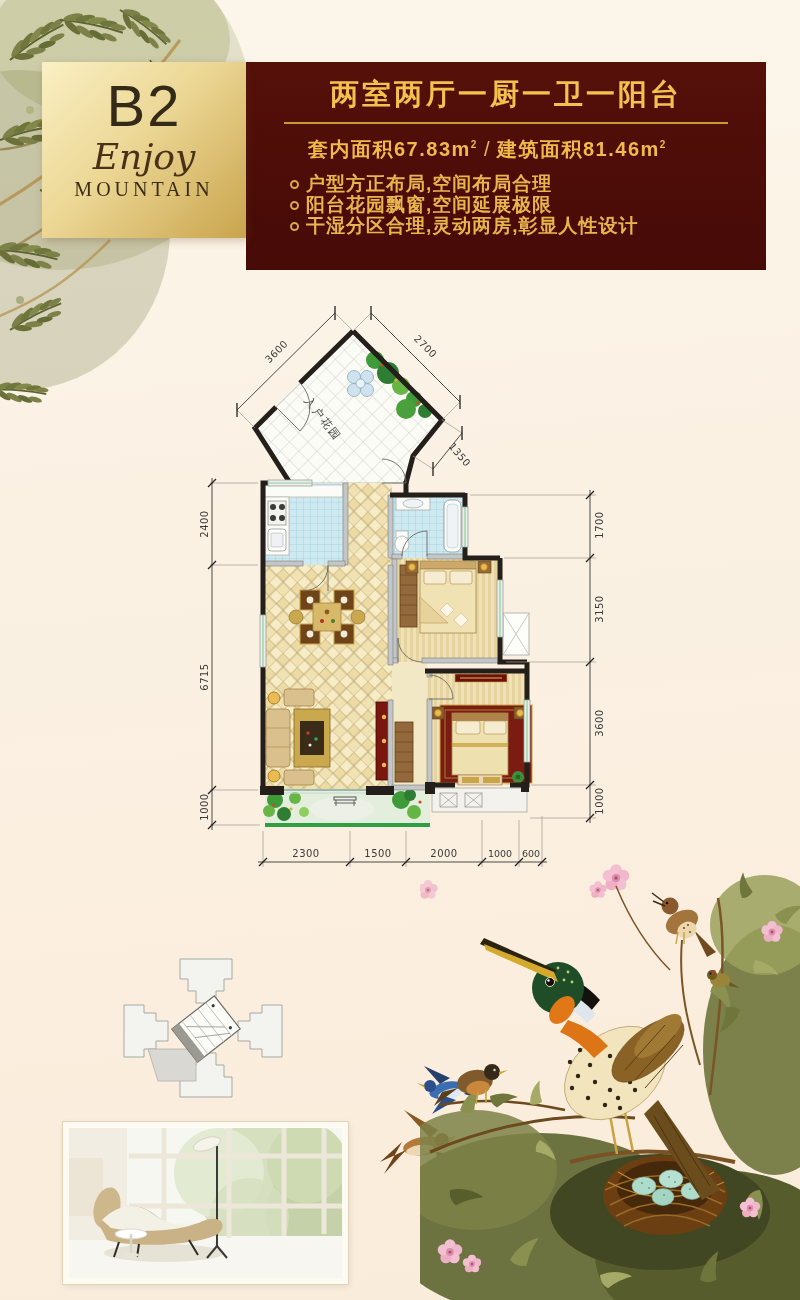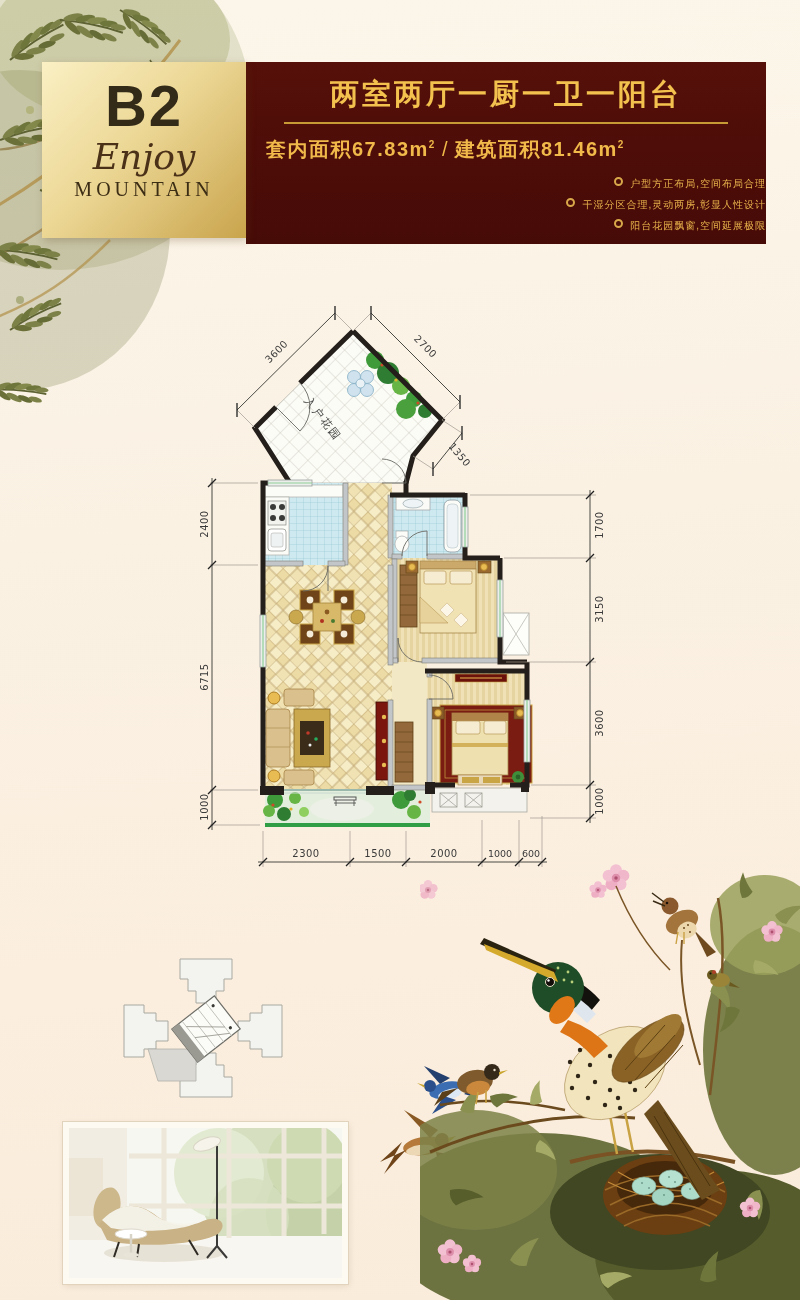--- a/index.html
+++ b/index.html
@@ -4,35 +4,35 @@
 <style>
   html,body{margin:0;padding:0;background:#e8e2d6;}
   .canvas{position:relative;width:800px;height:1300px;overflow:hidden;margin:0 auto;
     background:linear-gradient(175deg,#fcf6ea 0%,#faf1e3 40%,#fbeede 72%,#f9ecdb 100%);
     font-family:"Liberation Sans",sans-serif;}
   .abs{position:absolute;}
   
   .badge{left:42px;top:62px;width:204px;height:176px;text-align:center;
     background:linear-gradient(135deg,#faf0c4 0%,#ecd795 45%,#c9a44c 100%);
     box-shadow:2px 3px 8px rgba(90,60,20,.25);z-index:5;}
-  .badge-code{margin-top:14px;font-size:58px;line-height:60px;font-weight:bold;color:#332a18;
+  .badge-code{margin-top:14px;font-size:58px;line-height:60px;font-weight:normal;color:#332a18;
     font-family:"Liberation Sans",sans-serif;letter-spacing:2px;}
   .badge-script{font-family:"DejaVu Serif",serif;font-style:italic;font-size:36px;line-height:38px;color:#4a3118;margin-top:2px;}
   .badge-caps{font-family:"Liberation Serif",serif;font-size:20px;letter-spacing:4px;color:#3c2d15;margin-top:2px;}
   
-  .banner{left:246px;top:62px;width:520px;height:182px;
+  .banner{left:246px;top:62px;width:520px;height:208px;
     background:linear-gradient(180deg,#551009 0%,#4c0c08 60%,#470b07 100%);z-index:4;}
   .banner-title{margin-top:13px;text-align:center;font-family:"Liberation Serif",serif;
     font-weight:bold;font-size:29px;letter-spacing:3px;color:#f2c14e;}
   .banner-rule{width:444px;height:2px;background:#c79a36;margin:7px auto 0 auto;}
-  .area-line{margin-top:12px;padding-left:20px;font-size:20px;color:#f0b94a;letter-spacing:1.5px;font-weight:bold;}
+  .area-line{margin-top:12px;padding-left:62px;font-size:20px;color:#f0b94a;letter-spacing:1.5px;font-weight:bold;}
   .area-line sup{font-size:10px;}
   .area-line .divider{margin:0 6px;font-weight:normal;}
   .bullets{list-style:none;margin:10px 0 0 0;padding:0 0 0 44px;}
-  .bullets li{font-size:10px;line-height:21px;color:#e9b44c;letter-spacing:1px;font-weight:normal;text-align:right;}
+  .bullets li{font-size:19px;line-height:21px;color:#e9b44c;letter-spacing:1px;font-weight:bold;}
   .dot{display:inline-block;width:5px;height:5px;border-radius:50%;border:2px solid #d8a84a;
     background:transparent;margin-right:7px;vertical-align:1px;}
   svg{display:block;}
   .dim{font-family:"DejaVu Sans",sans-serif;font-size:10px;fill:#3a3a3a;letter-spacing:.5px;}
   .dim-small{font-family:"DejaVu Sans",sans-serif;font-size:9.5px;fill:#3a3a3a;}
   .cjk{font-family:"Liberation Sans",sans-serif;font-size:11px;fill:#444;letter-spacing:2px;}
   
   .photo{left:63px;top:1122px;width:273px;height:150px;border:6px solid #fdfaf2;
     outline:1px solid #e2d3bd;box-shadow:1px 2px 6px rgba(120,90,50,.15);z-index:3;}
 </style>
@@ -85,22 +85,22 @@
   </div>
 
   <div class="abs banner">
     <div class="banner-title">两室两厅一厨一卫一阳台</div>
     <div class="banner-rule"></div>
     <div class="area-line">
       <span>套内面积</span><span>67.83</span><span>m</span><sup>2</sup><span class="divider">/</span><span>建筑面积</span><span>81.46</span><span>m</span><sup>2</sup>
     </div>
     <ul class="bullets">
       <li><span class="dot"></span><span>户型方正布局,空间布局合理</span></li>
+      <li><span class="dot"></span><span>阳台花园飘窗,空间延展极限</span></li>
       <li><span class="dot"></span><span>干湿分区合理,灵动两房,彰显人性设计</span></li>
-      <li><span class="dot"></span><span>阳台花园飘窗,空间延展极限</span></li>
     </ul>
   </div>
 
   <svg class="abs" style="left:170px;top:285px" width="500" height="640" viewBox="0 0 500 640">
     <defs>
       <pattern id="pDiam" width="20" height="20" patternUnits="userSpaceOnUse" patternTransform="rotate(45)">
         <rect width="20" height="20" fill="#f6ecc6"></rect>
         <rect x="0" y="0" width="10" height="10" fill="#ecdba4"></rect>
         <rect x="10" y="10" width="10" height="10" fill="#f0e2b2"></rect>
         <path d="M0,0H20M0,10H20M0,0V20M10,0V20" stroke="#bda472" stroke-width="0.9" fill="none"></path>

